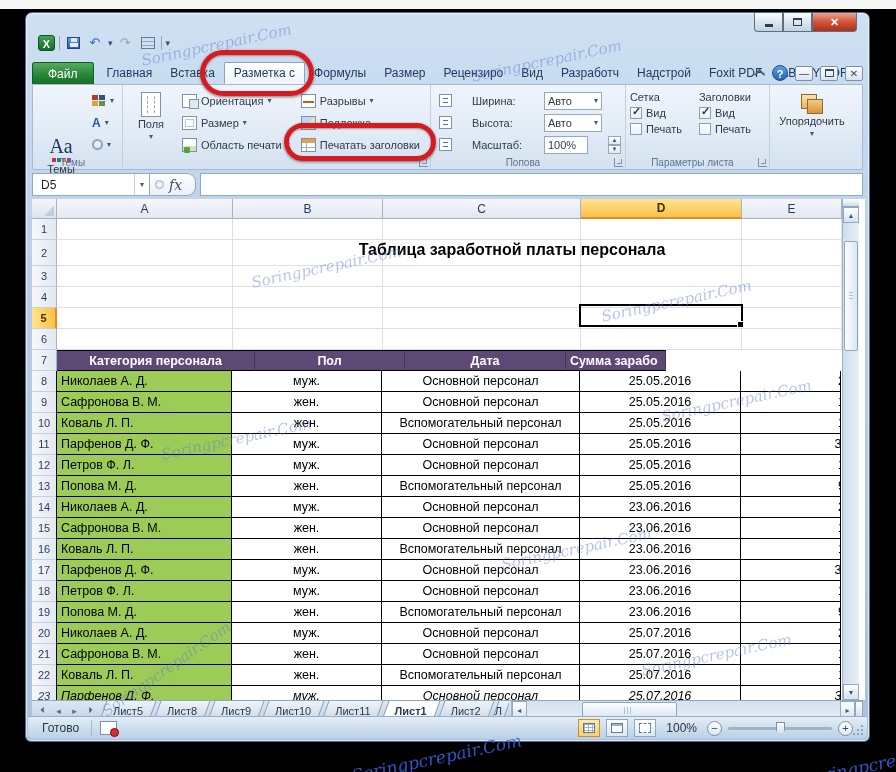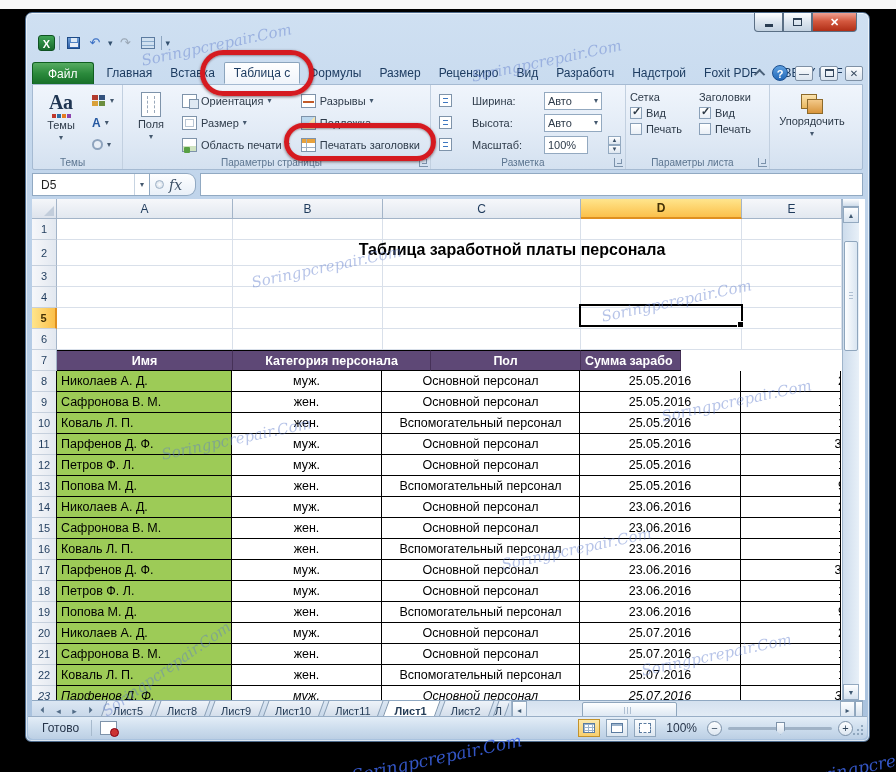--- a/index.html
+++ b/index.html
@@ -59,21 +59,21 @@
   .launcher { position:absolute; right:2px; bottom:2px; width:9px; height:9px; border-left:1px solid #7b92ab; border-bottom:1px solid #7b92ab; }
   .launcher::after { content:""; position:absolute; right:1px; top:1px; width:4px; height:4px; border-right:1px solid #7b92ab; border-bottom:1px solid #7b92ab; }
   .bigbtn { width:48px; display:flex; flex-direction:column; align-items:center; justify-content:flex-start; padding-top:4px; gap:2px;
             border-radius:3px; }
   .bigbtn .blabel { font-size:11px; color:#2e3b4a; text-align:center; line-height:11px; }
   .bigbtn .caret { font-size:8px; color:#44586e; }
   .smallcol { display:flex; flex-direction:column; justify-content:flex-start; gap:1px; padding-top:2px; }
   .smbtn { height:21px; display:flex; align-items:center; gap:4px; padding:0 4px; font-size:11px; color:#2e3b4a; border-radius:2px; white-space:nowrap; }
   .smbtn .caret { font-size:8px; color:#44586e; }
 
-  .i-aa { font-family:"Liberation Serif",serif; font-size:20px; line-height:20px; color:#1f3552; font-weight:bold; }
+  .i-aa { font-family:"Liberation Serif",serif; font-size:20px; line-height:20px; color:#1f3552; font-weight:normal;margin-top:44px; }
   .dots { display:flex; gap:1px; }
   .dots i { width:4px; height:4px; display:block; }
   .i-pal { width:14px; height:12px; display:grid; grid-template-columns:6px 6px; grid-template-rows:5px 5px; gap:1px; }
   .i-pal i { display:block; }
   .i-A { color:#2457a0; font-weight:bold; font-size:12px; }
   .i-o { width:11px; height:11px; border:2px solid #8ea3bd; border-radius:50%; background:#e8eef6; }
   .i-page { width:20px; height:25px; background:#fff; border:1px solid #7e93aa; position:relative; }
   .i-page.margins::before { content:""; position:absolute; inset:3px 5px; border-left:1px dashed #9aa9bb; border-right:1px dashed #9aa9bb; }
   .ip16 { width:15px; height:14px; background:#fff; border:1px solid #7e93aa; position:relative; flex:none; }
   .ip16.orient::after { content:""; position:absolute; right:-3px; bottom:-2px; width:8px; height:8px; background:#dfe9f3; border:1px solid #7e93aa; }
@@ -248,21 +248,21 @@
         </div>
       <div class="wb close">✕</div>
     </div>
   </div>
 
   <div class="tabrow">
     <div class="ftab">Файл</div>
     <div style="display:flex;">
         <div class="rtab">Главная</div>
         <div class="rtab">Вставка</div>
-        <div class="rtab active">Таблица с</div>
+        <div class="rtab active">Разметка с</div>
         <div class="rtab">Формулы</div>
         <div class="rtab">Размер</div>
         <div class="rtab">Рецензиро</div>
         <div class="rtab">Вид</div>
         <div class="rtab">Разработч</div>
         <div class="rtab">Надстрой</div>
         <div class="rtab">Foxit PDF</div>
         <div class="rtab">ABBYY PDF</div>
       </div>
     <div class="ribbonctl">
@@ -343,21 +343,20 @@
           </div>
         <div class="smbtn">
             <span class="ip16 bgimg"></span>
             <span>Подложка</span>
           </div>
         <div class="smbtn">
             <span class="ip16 ptitles"></span>
             <span>Печатать заголовки</span>
           </div>
       </div>
-      <div class="grplabel">Параметры страницы</div>
       <div class="launcher"></div>
     </div>
 
     <div class="grp" style="padding-left:8px;">
       <div class="smallcol">
         <div class="fitrow">
             <span class="fico"></span>
             <span class="flab">Ширина:</span>
             <span class="fbox">
               <span>Авто</span>
@@ -377,21 +376,21 @@
             <span class="flab">Масштаб:</span>
             <span class="fbox" style="width:44px;">
               <span>100%</span>
             </span>
             <span class="spin">
               <b>▲</b>
               <b>▼</b>
             </span>
           </div>
       </div>
-      <div class="grplabel">Разметка</div>
+      <div class="grplabel">Попова</div>
       <div class="launcher"></div>
     </div>
 
     <div class="grp">
       <div class="socol">
         <div class="sohead">Сетка</div>
         <div class="ckrow">
             <span class="ckbox on"></span>
             <span>Вид</span>
           </div>
@@ -490,23 +489,23 @@
         <div class="grow" style="height: 21px;">
           <div class="gut">6</div>
           <div class="lc" style="width: 176px;"></div>
           <div class="lc" style="width: 150px;"></div>
           <div class="lc" style="width: 198px;"></div>
           <div class="lc" style="width: 161px;"></div>
           <div class="lc" style="width: 100px;"></div>
         </div>
         <div class="grow" style="height: 21px;">
           <div class="gut">7</div>
-          <div class="hd" style="width: 176px;">Имя</div>
           <div class="hd" style="width: 198px;">Категория персонала</div>
           <div class="hd" style="width: 150px;">Пол</div>
+          <div class="hd" style="width: 161px;">Дата</div>
           <div class="hd left" style="width: 100px;">Сумма зарабо</div>
         </div>
         <div class="grow" style="height: 21px;">
           <div class="gut">8</div>
           <div class="c-name tc first" style="width: 176px;">Николаев А. Д.</div>
           <div class="tc c-center" style="width: 150px;">муж.</div>
           <div class="tc c-center" style="width: 198px;">Основной персонал</div>
           <div class="tc c-center" style="width: 161px;">25.05.2016</div>
           <div class="tc c-sum" style="width: 100px;">
             <span>2</span>

